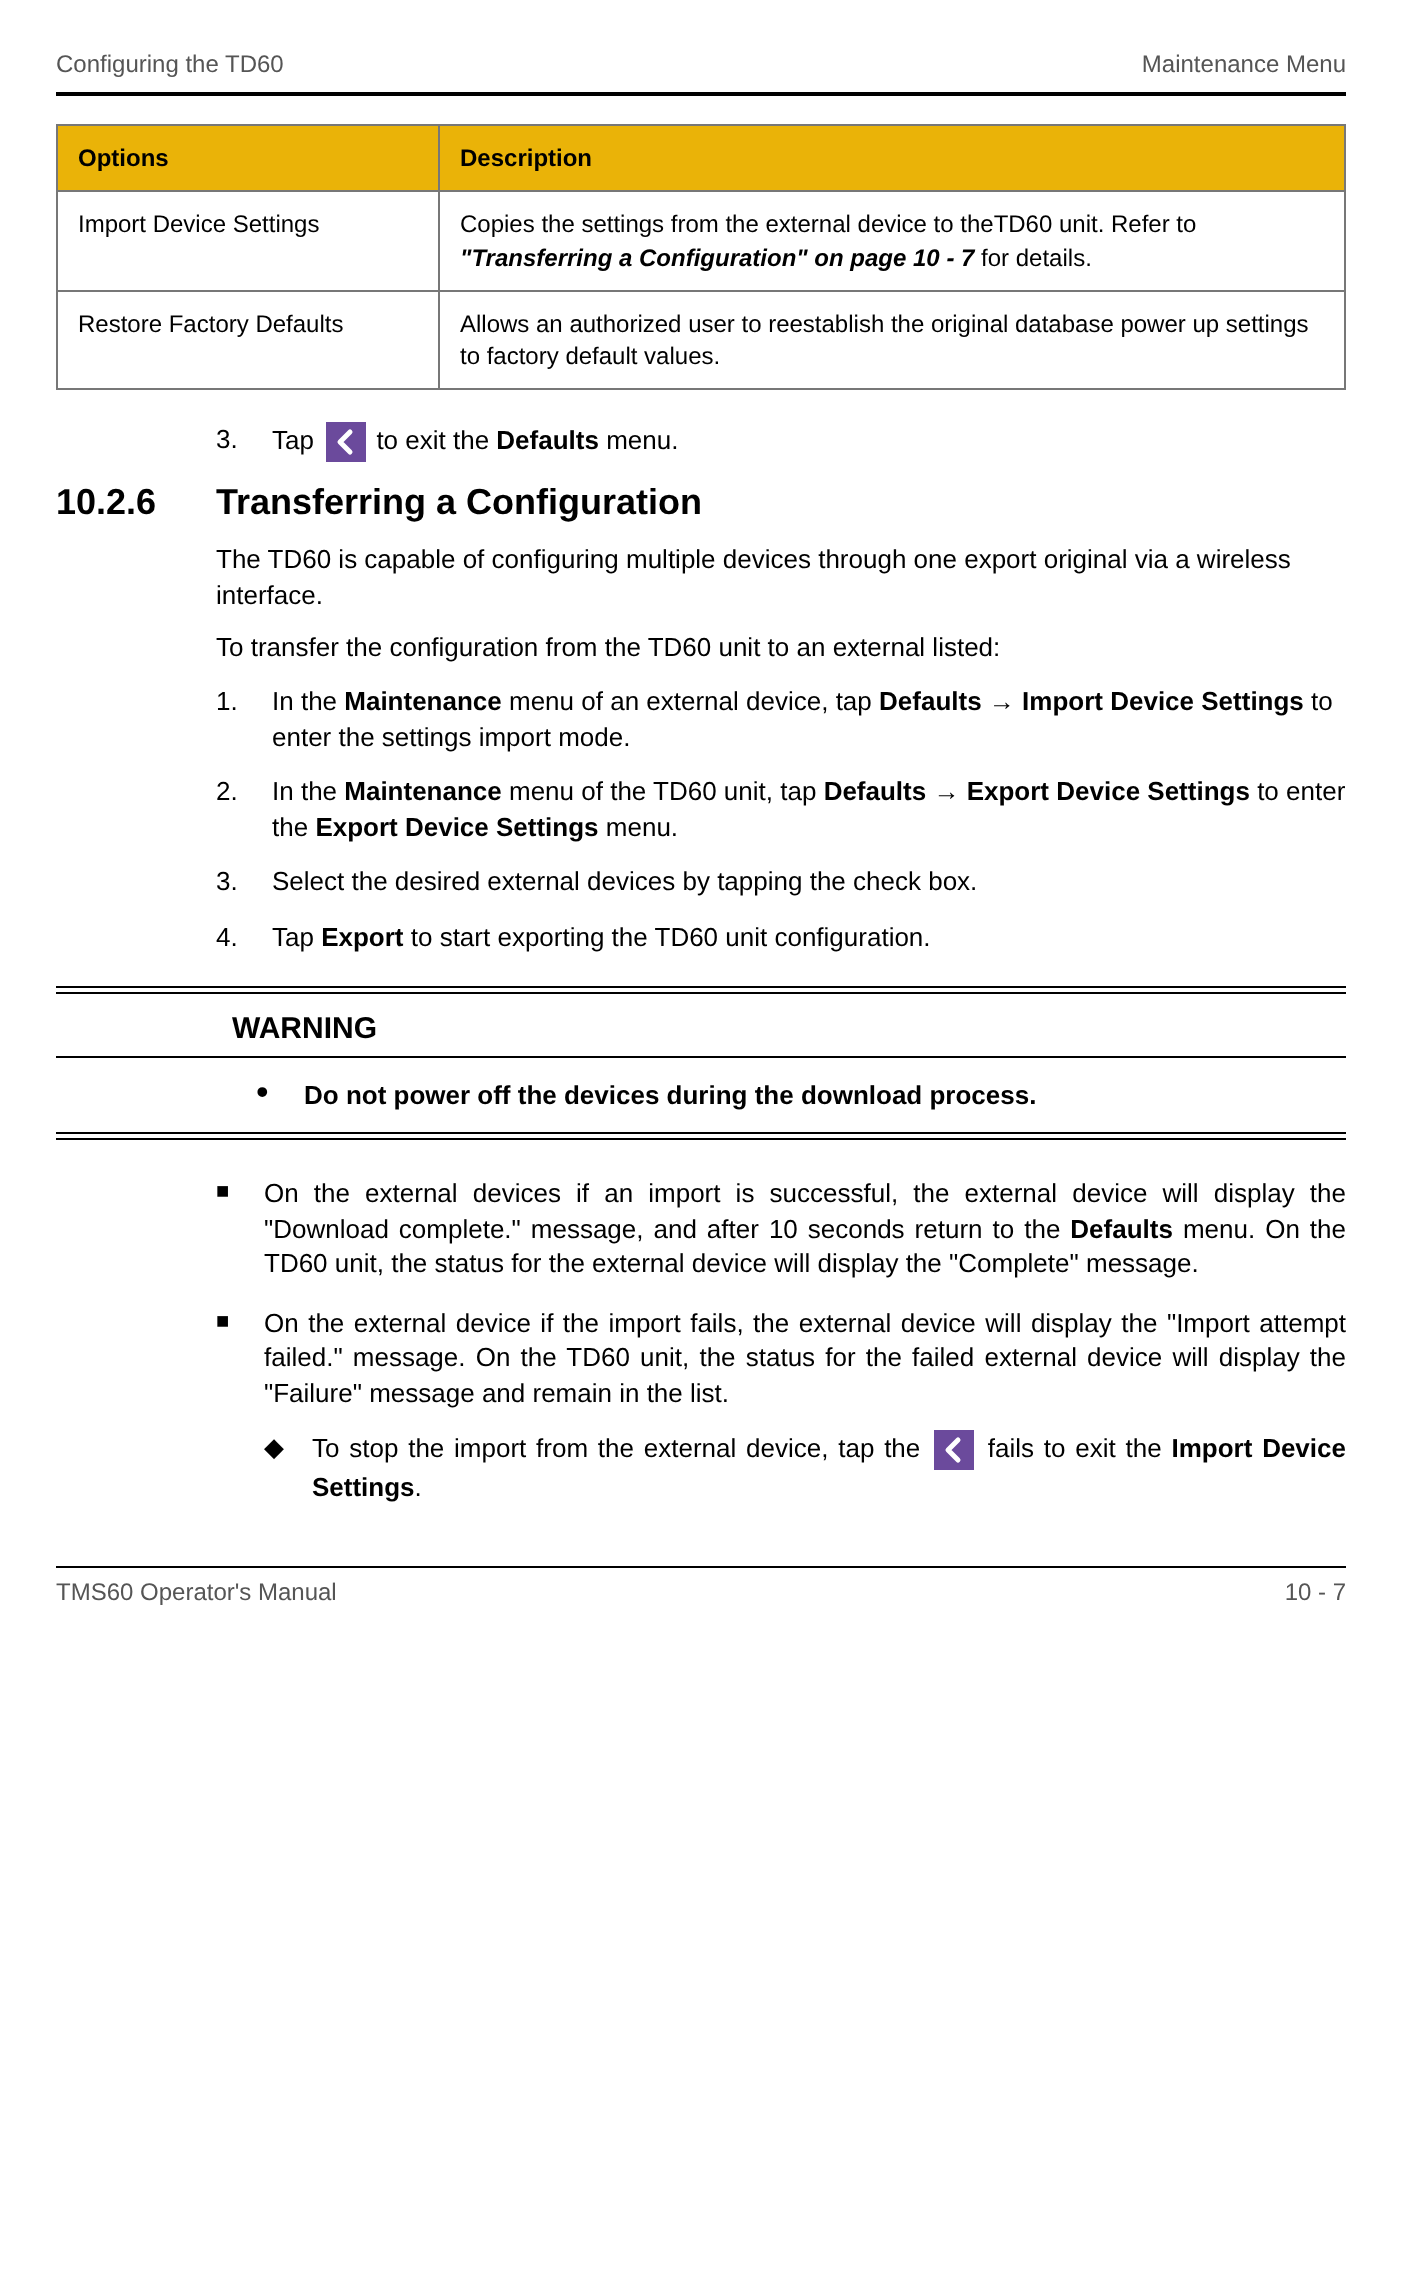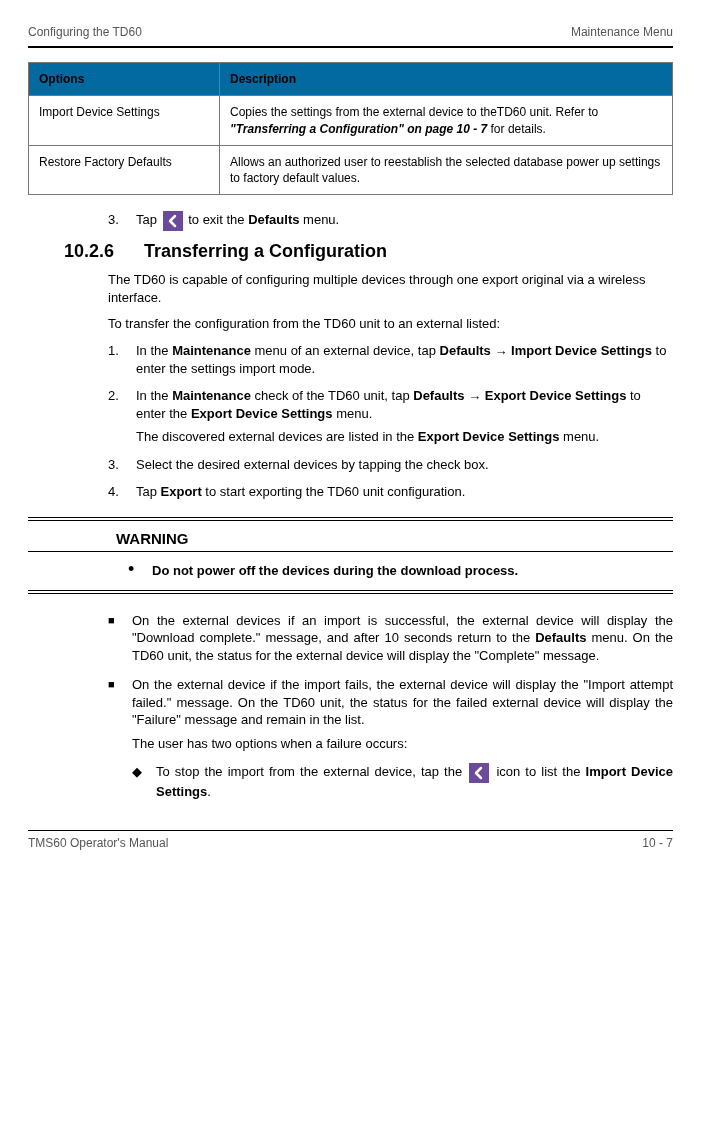--- a/index.html
+++ b/index.html
@@ -31,21 +31,21 @@
     font-size: 12px;
     margin-bottom:16px;
   }
   table.opts th, table.opts td {
     border: 1px solid #777;
     padding: 8px 10px;
     text-align: left;
     vertical-align: top;
   }
   table.opts th {
-    background: #0369a1;
+    background: #eab308;
     font-weight: bold;
   }
   table.opts td.desc {
     line-height:1.35;
   }
   .bolditalic { font-weight:bold; font-style:italic; }
   .content {
     margin-left: 80px;
   }
   .numstep {
@@ -61,21 +61,20 @@
     vertical-align:middle;
     position:relative;
     margin:0 2px;
   }
   .back-icon svg { position:absolute; top:2px; left:2px; }
   .secrow {
     display:flex;
     align-items:baseline;
     margin-top:8px;
     margin-bottom:6px;
-    margin-left:36px;
   }
   .secrow .secnum {
     font-size:18px; font-weight:bold; width:80px; flex-shrink:0;
   }
   .secrow .sectitle {
     font-size:18px; font-weight:bold;
   }
   p.body { margin:8px 0; }
   .sub { margin-top:6px; }
   .doublerule-top { border-top:1px solid #000; margin-top:16px; }
@@ -130,21 +129,21 @@
   </thead>
   <tbody>
     <tr>
       <td>Import Device Settings</td>
       <td class="desc">
         <span>Copies the settings from the external device to theTD60 unit. Refer to </span><span class="bolditalic">"Transferring a Configuration" on page 10 - 7</span><span> for details.</span>
       </td>
     </tr>
     <tr>
       <td>Restore Factory Defaults</td>
-      <td class="desc">Allows an authorized user to reestablish the selected database power up settings to factory default values.</td>
+      <td class="desc">Allows an authorized user to reestablish the original database power up settings to factory default values.</td>
     </tr>
   </tbody>
 </table>
 
 <div class="content">
   <div class="numstep">
     <div class="n">3.</div>
     <div class="t">
       <span>Tap </span><span class="back-icon"><svg width="16" height="16" viewBox="0 0 16 16">
             <path d="M10 3 L5 8 L10 13" stroke="#fff" stroke-width="2.5" fill="none" stroke-linecap="round" stroke-linejoin="round"></path>
@@ -165,24 +164,21 @@
   <div class="numstep">
     <div class="n">1.</div>
     <div class="t">
       <span>In the </span><b>Maintenance</b><span> menu of an external device, tap </span><b>Defaults</b><span> → </span><b>Import Device Settings</b><span> to enter the settings import mode.</span>
     </div>
   </div>
 
   <div class="numstep">
     <div class="n">2.</div>
     <div class="t">
-      <span>In the </span><b>Maintenance</b><span> check of the TD60 unit, tap </span><b>Defaults</b><span> → </span><b>Export Device Settings</b><span> to enter the </span><b>Export Device Settings</b><span> menu.</span>
-      <div class="sub">
-        <span>The discovered external devices are listed in the </span><b>Export Device Settings</b><span> menu.</span>
-      </div>
+      <span>In the </span><b>Maintenance</b><span> menu of the TD60 unit, tap </span><b>Defaults</b><span> → </span><b>Export Device Settings</b><span> to enter the </span><b>Export Device Settings</b><span> menu.</span>
     </div>
   </div>
 
   <div class="numstep">
     <div class="n">3.</div>
     <div class="t">Select the desired external devices by tapping the check box.</div>
   </div>
 
   <div class="numstep">
     <div class="n">4.</div>
@@ -211,30 +207,29 @@
   <div class="sqitem">
     <div class="sq">■</div>
     <div class="t">
       <span>On the external devices if an import is successful, the external device will display the "Download complete." message, and after 10 seconds return to the </span><b>Defaults</b><span> menu. On the TD60 unit, the status for the external device will display the "Complete" message.</span>
     </div>
   </div>
   <div class="sqitem">
     <div class="sq">■</div>
     <div class="t">
       <span>On the external device if the import fails, the external device will display the "Import attempt failed." message. On the TD60 unit, the status for the failed external device will display the "Failure" message and remain in the list.</span>
-      <div class="sub">The user has two options when a failure occurs:</div>
     </div>
   </div>
 
   <div class="diamonditem">
     <div class="d">◆</div>
     <div class="t" style="text-align:justify">
       <span>To stop the import from the external device, tap the </span><span class="back-icon"><svg width="16" height="16" viewBox="0 0 16 16">
             <path d="M10 3 L5 8 L10 13" stroke="#fff" stroke-width="2.5" fill="none" stroke-linecap="round" stroke-linejoin="round"></path>
-          </svg></span><span> icon to list the </span><b>Import Device Settings</b><span>.</span>
+          </svg></span><span> fails to exit the </span><b>Import Device Settings</b><span>.</span>
     </div>
   </div>
 </div>
 
 <div class="footer">
   <span>TMS60 Operator's Manual</span>
   <span>10 - 7</span>
 </div>
 
 </body></html>

